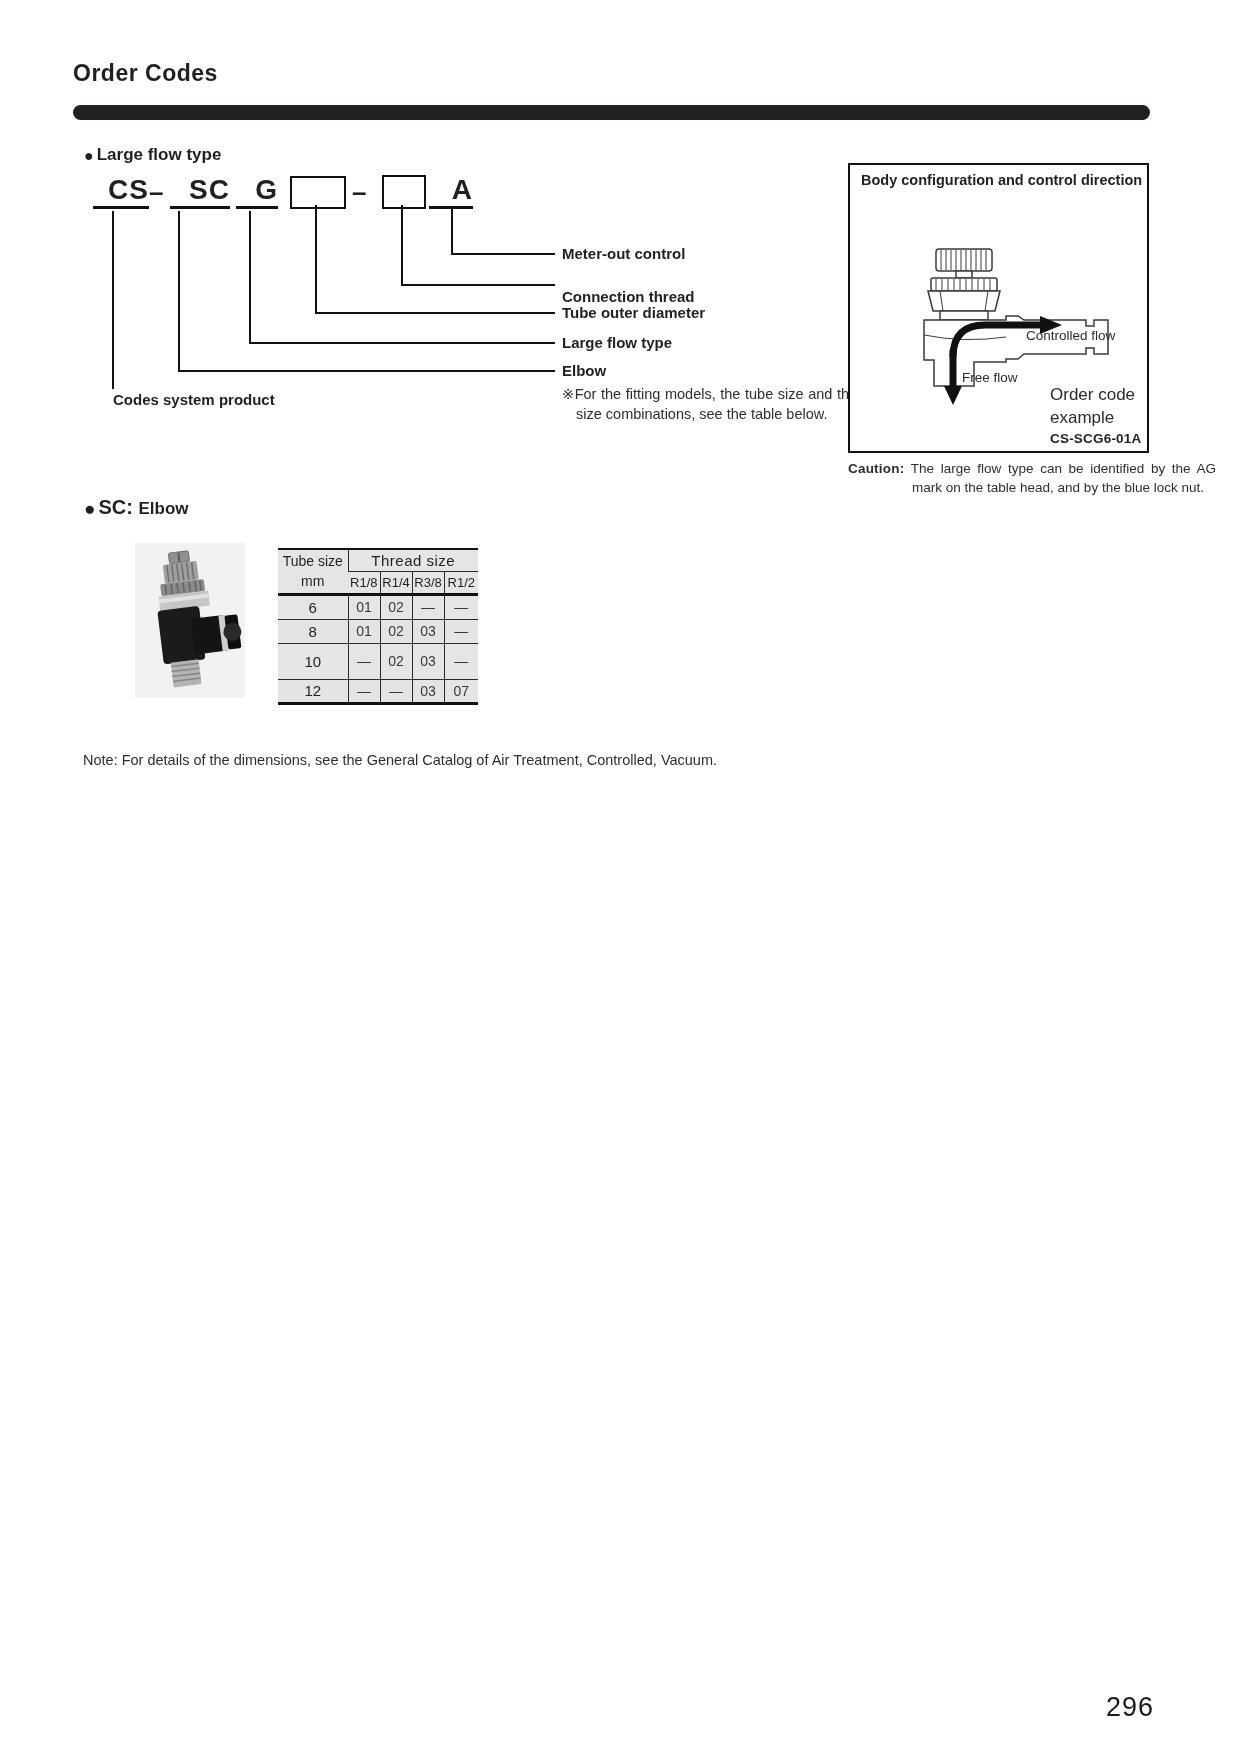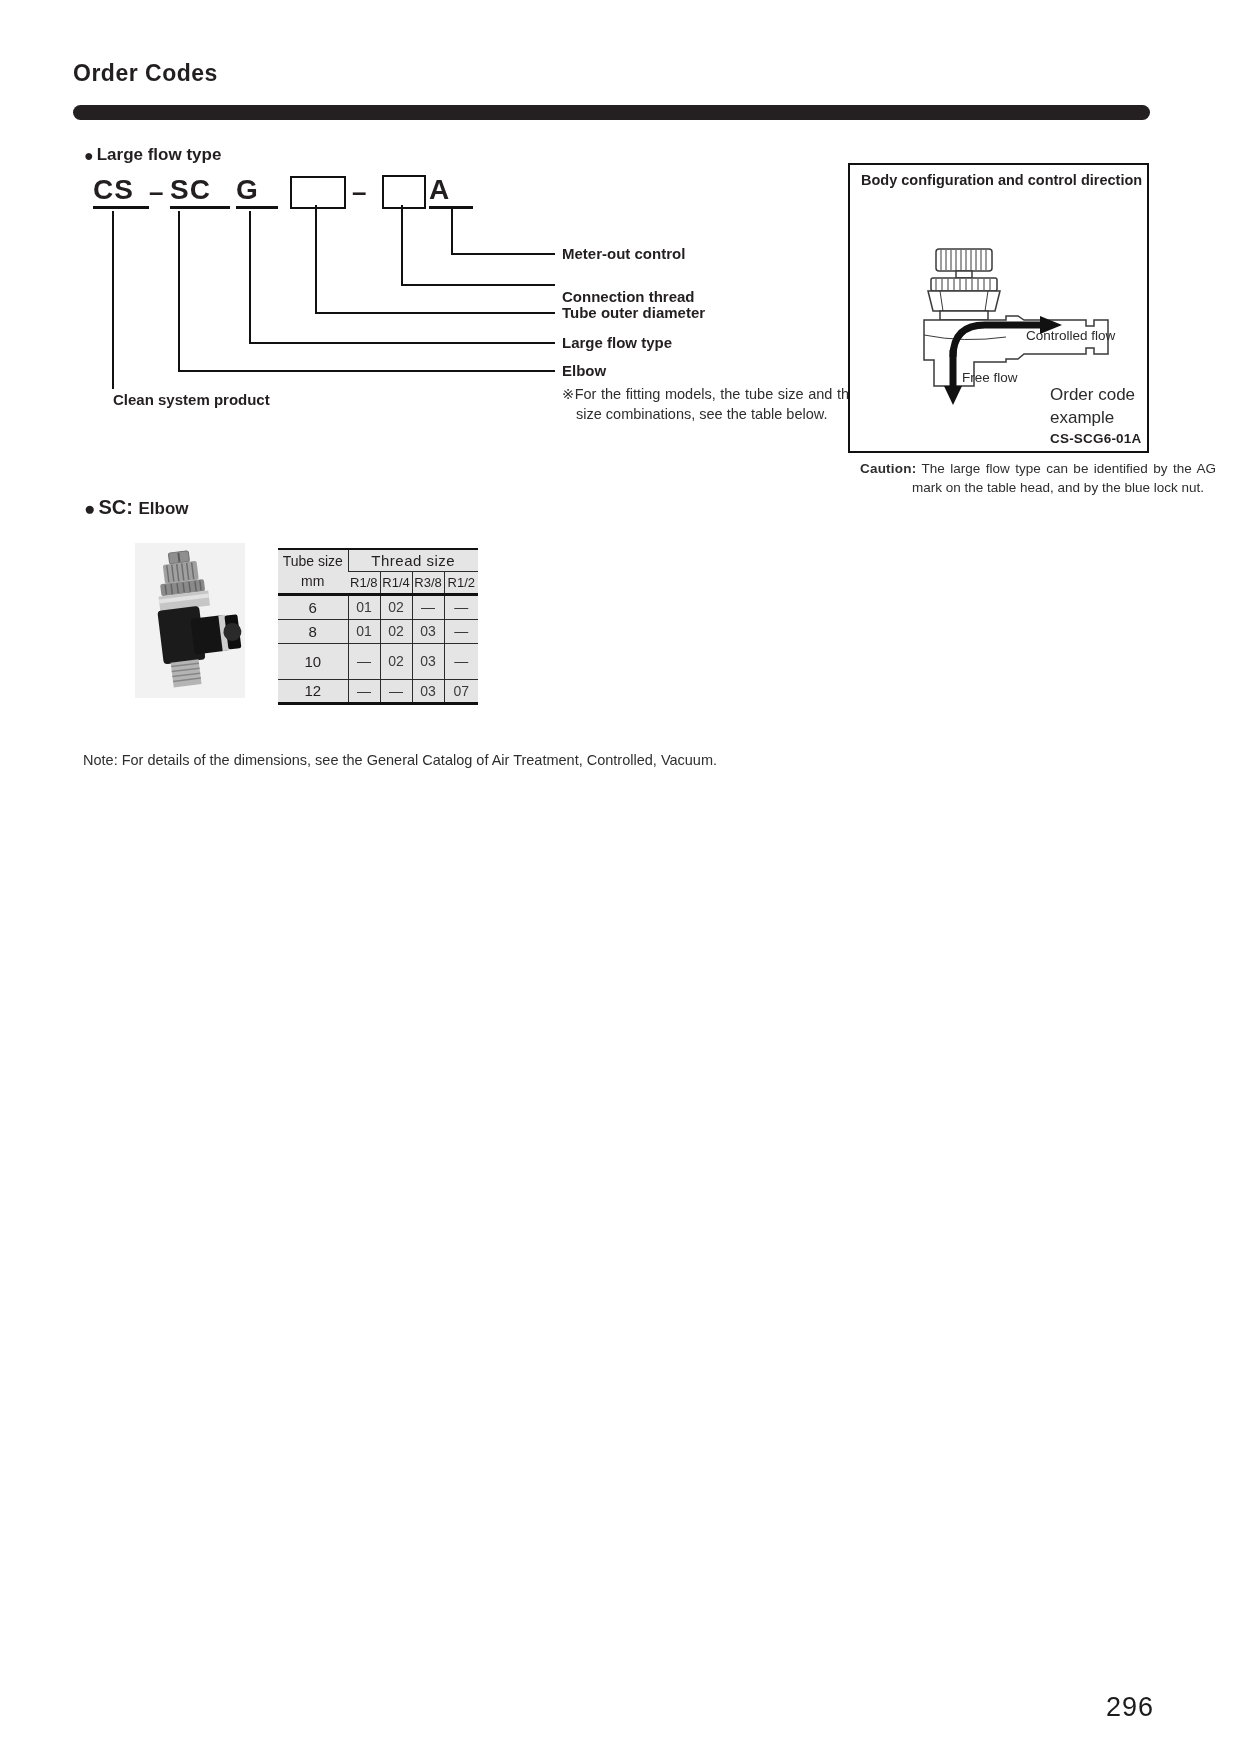--- a/index.html
+++ b/index.html
@@ -11,21 +11,21 @@
 
   
   .page-heading{left:73px;top:60px;font-size:23px;font-weight:bold;letter-spacing:.5px;}
   .title-bar{left:73px;top:105px;width:1077px;height:15px;background:#241f21;border-radius:8px;}
 
   
   .sec-head{font-weight:bold;white-space:nowrap;}
   .bullet{display:inline-block;transform:translateY(1px);margin-right:3px;}
 
   
-  .code-letter{font-size:28px;font-weight:bold;text-align:left;
+  .code-letter{font-size:28px;font-weight:bold;text-align:right;
     border-bottom:3px solid #111;padding-bottom:2px;line-height:28px;letter-spacing:1px;}
   .code-dash{font-size:26px;font-weight:bold;line-height:26px;}
   .code-box{border:2px solid #111;background:#fff;}
 
   .vline{width:2px;background:#111;}
   .hline{height:2px;background:#111;}
 
   .callout-label{font-size:15px;font-weight:bold;white-space:nowrap;}
 
   .small-note{font-size:14.5px;line-height:20px;color:#2e2e2e;text-align:justify;
@@ -33,21 +33,21 @@
 
   
   .config-box{left:848px;top:163px;width:301px;height:290px;border:2px solid #111;box-sizing:border-box;background:#fff;}
   .config-title{position:absolute;left:11px;top:7px;font-size:14.5px;font-weight:bold;white-space:nowrap;}
   .flow-label{position:absolute;font-size:13.5px;color:#2b2b2b;white-space:nowrap;}
   .example-caption{position:absolute;left:200px;top:218px;font-size:17px;line-height:23px;color:#2b2b2b;}
   .example-code{position:absolute;left:200px;top:266px;font-size:13.5px;font-weight:bold;letter-spacing:.2px;}
 
   .caution-block{left:848px;top:459px;width:304px;font-size:13.5px;line-height:19px;color:#2e2e2e;
     text-align:justify;padding-left:64px;text-indent:-64px;}
-  .caution-block b{letter-spacing:.2px;margin-left:12px;}
+  .caution-block b{letter-spacing:.2px;}
 
   
   .sc-table{border-collapse:collapse;table-layout:fixed;background:#e5e5e5;}
   .sc-table td,.sc-table th{padding:0;text-align:center;vertical-align:middle;
     border-left:1px solid #2b2b2b;font-weight:normal;}
   .sc-table td:first-child,.sc-table th:first-child{border-left:none;}
   .sc-table .top-edge{border-top:2px solid #111;}
   .sc-table .head-sep{border-bottom:3px solid #111;}
   .sc-table .thin-sep{border-bottom:1px solid #2b2b2b;}
   .sc-table .row-sep{border-top:1px solid #2b2b2b;}
@@ -97,21 +97,21 @@
   <div class="abs hline" style="left:315px;top:312px;width:240px;"></div>
   <div class="abs hline" style="left:249px;top:342px;width:306px;"></div>
   <div class="abs hline" style="left:178px;top:370px;width:377px;"></div>
 
   <div class="abs callout-label" style="left:562px;top:245px;">Meter-out control</div>
   <div class="abs callout-label" style="left:562px;top:276px;margin-top:12px;">Connection thread</div>
   <div class="abs callout-label" style="left:562px;top:304px;">Tube outer diameter</div>
   <div class="abs callout-label" style="left:562px;top:334px;">Large flow type</div>
   <div class="abs callout-label" style="left:562px;top:362px;">Elbow</div>
 
-  <div class="abs callout-label" style="left:113px;top:391px;">Clean system product</div>
+  <div class="abs callout-label" style="left:113px;top:391px;">Codes system product</div>
 
   <div class="abs small-note" style="left:562px;top:384px;width:302px;">※For the fitting models, the tube size and thread size combinations, see the table below.</div>
 
   <div class="abs config-box">
     <div class="config-title">Body configuration and control direction</div>
 
     <svg width="297" height="286" viewBox="0 0 297 286" style="position:absolute;left:0;top:0;">
 
       <rect x="86" y="84" width="56" height="22" rx="3" fill="#ffffff" stroke="#3a3a3a" stroke-width="1.5"></rect>
       <g stroke="#3a3a3a" stroke-width="1">

